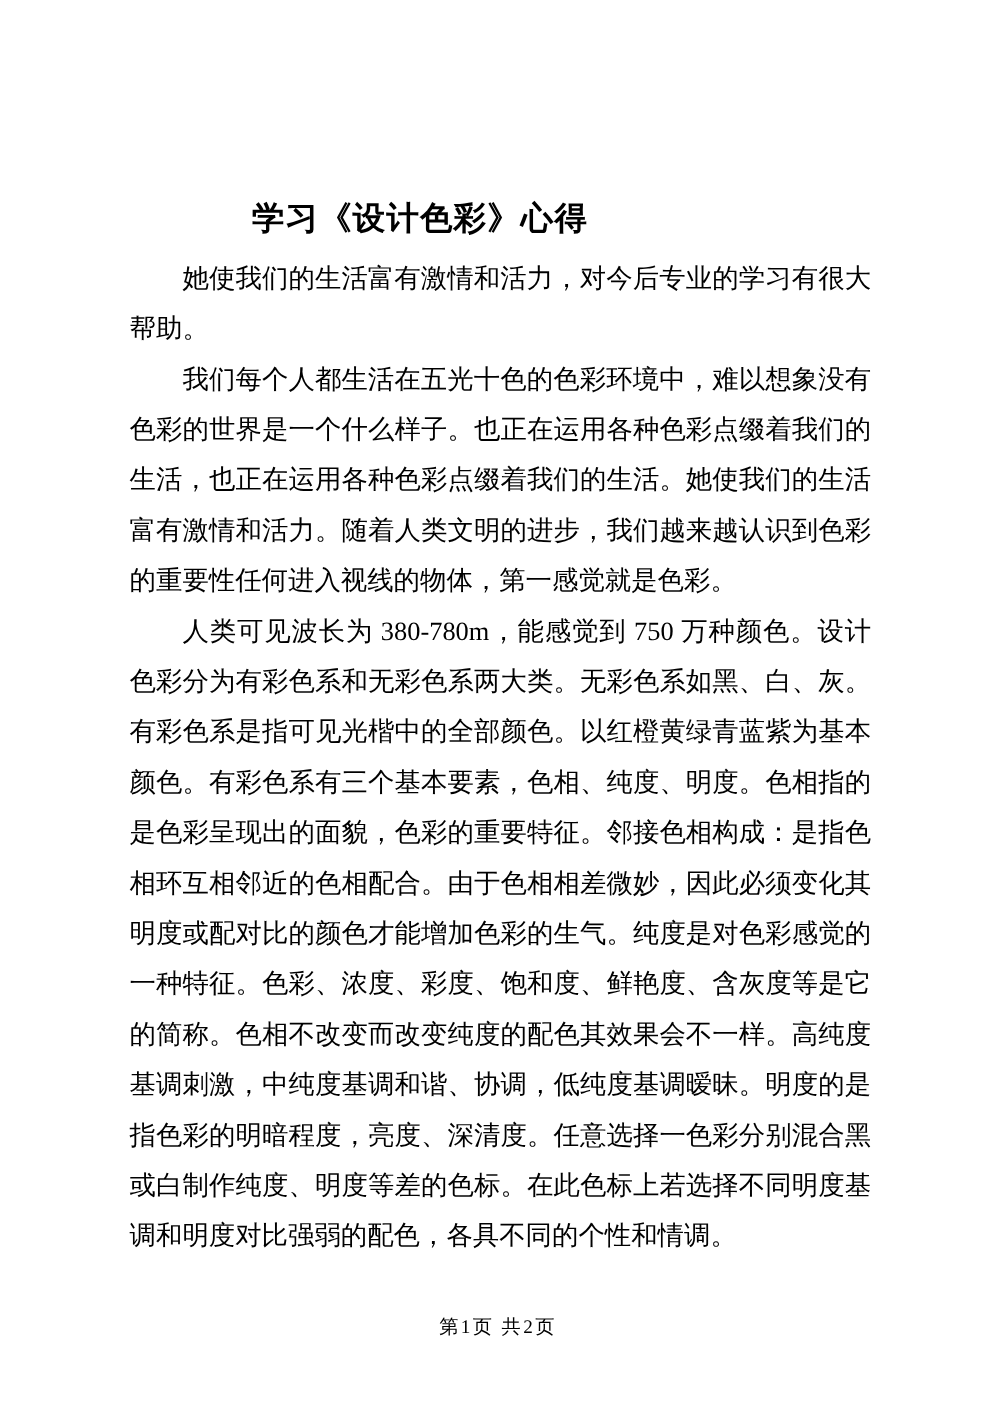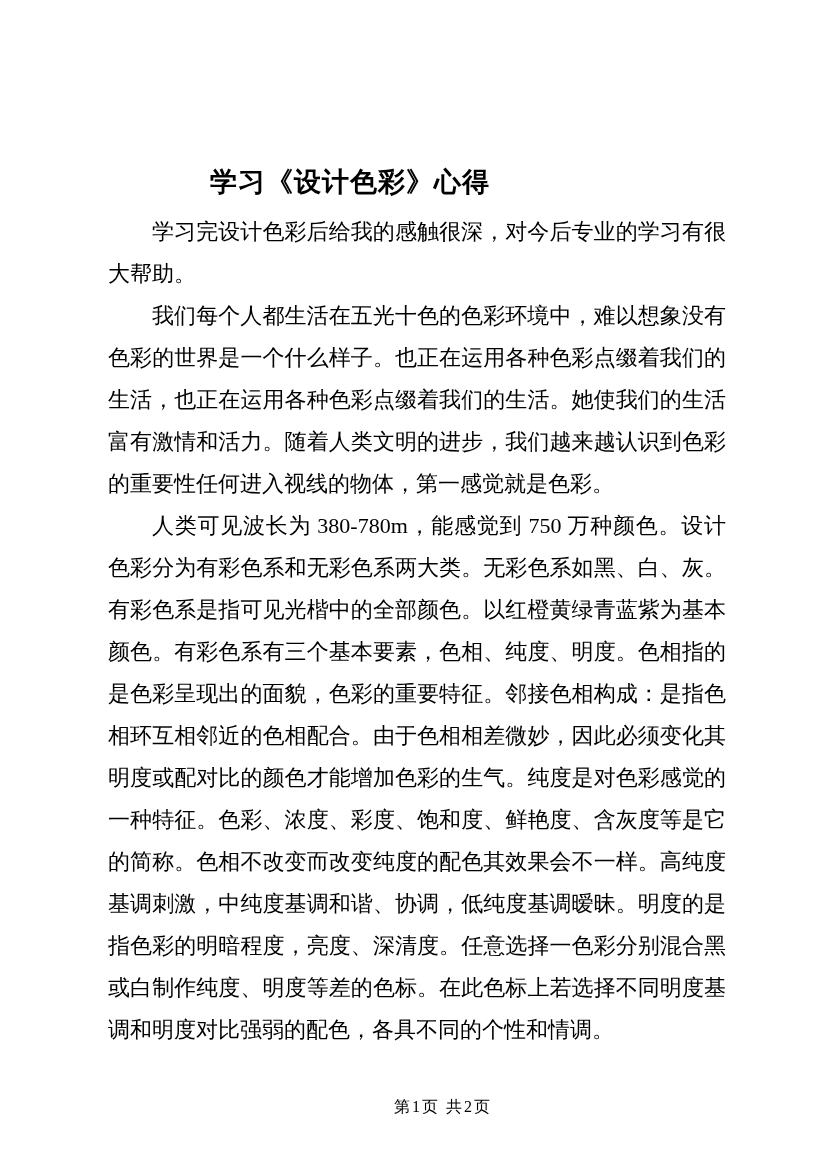--- a/index.html
+++ b/index.html
@@ -45,27 +45,26 @@
   .footer {
     position: absolute;
     top: 1078px;
     left: 0;
     width: 790px;
     text-align: center;
     text-indent: 40px;      
     font-size: 16px;
     line-height: 22px;
     letter-spacing: 2px;
-    padding-left: 28px;
   }
 </style>
 </head>
 <body>
 
 <div class="page">
   <div class="content">
     <h1 class="doc-title">学习《设计色彩》心得</h1>
-    <p class="para">学习完设计色彩后给我的感触很深，对今后专业的学习有很大帮助。</p>
+    <p class="para">她使我们的生活富有激情和活力，对今后专业的学习有很大帮助。</p>
     <p class="para">我们每个人都生活在五光十色的色彩环境中，难以想象没有色彩的世界是一个什么样子。也正在运用各种色彩点缀着我们的生活，也正在运用各种色彩点缀着我们的生活。她使我们的生活富有激情和活力。随着人类文明的进步，我们越来越认识到色彩的重要性任何进入视线的物体，第一感觉就是色彩。</p>
     <p class="para">人类可见波长为 380-780m，能感觉到 750 万种颜色。设计色彩分为有彩色系和无彩色系两大类。无彩色系如黑、白、灰。有彩色系是指可见光楷中的全部颜色。以红橙黄绿青蓝紫为基本颜色。有彩色系有三个基本要素，色相、纯度、明度。色相指的是色彩呈现出的面貌，色彩的重要特征。邻接色相构成：是指色相环互相邻近的色相配合。由于色相相差微妙，因此必须变化其明度或配对比的颜色才能增加色彩的生气。纯度是对色彩感觉的一种特征。色彩、浓度、彩度、饱和度、鲜艳度、含灰度等是它的简称。色相不改变而改变纯度的配色其效果会不一样。高纯度基调刺激，中纯度基调和谐、协调，低纯度基调暧昧。明度的是指色彩的明暗程度，亮度、深清度。任意选择一色彩分别混合黑或白制作纯度、明度等差的色标。在此色标上若选择不同明度基调和明度对比强弱的配色，各具不同的个性和情调。</p>
   </div>
   <div class="footer">第1页 共2页</div>
 </div>
 
 </body></html>

